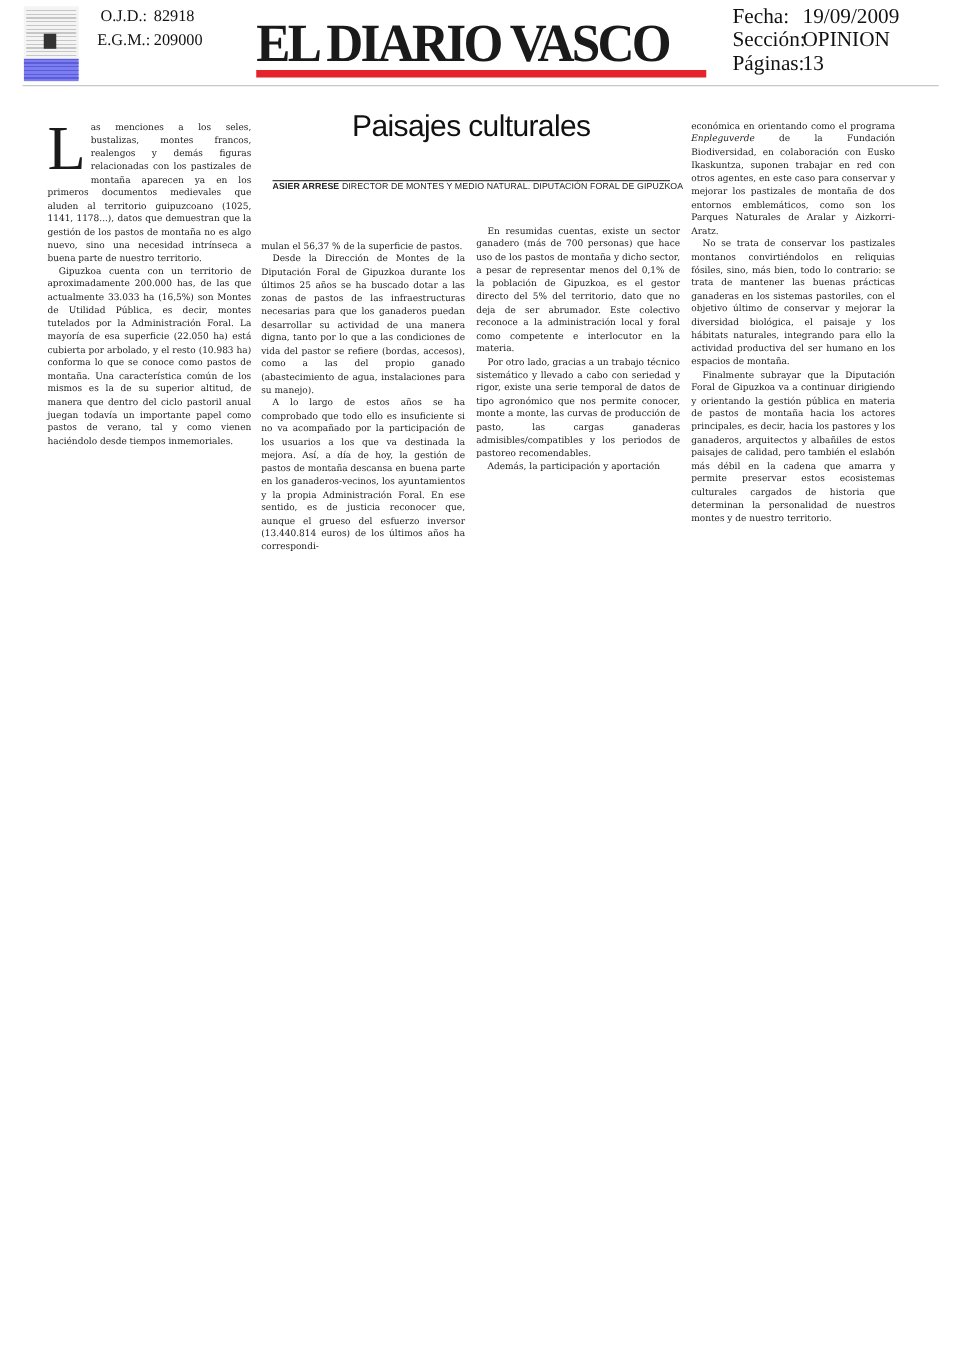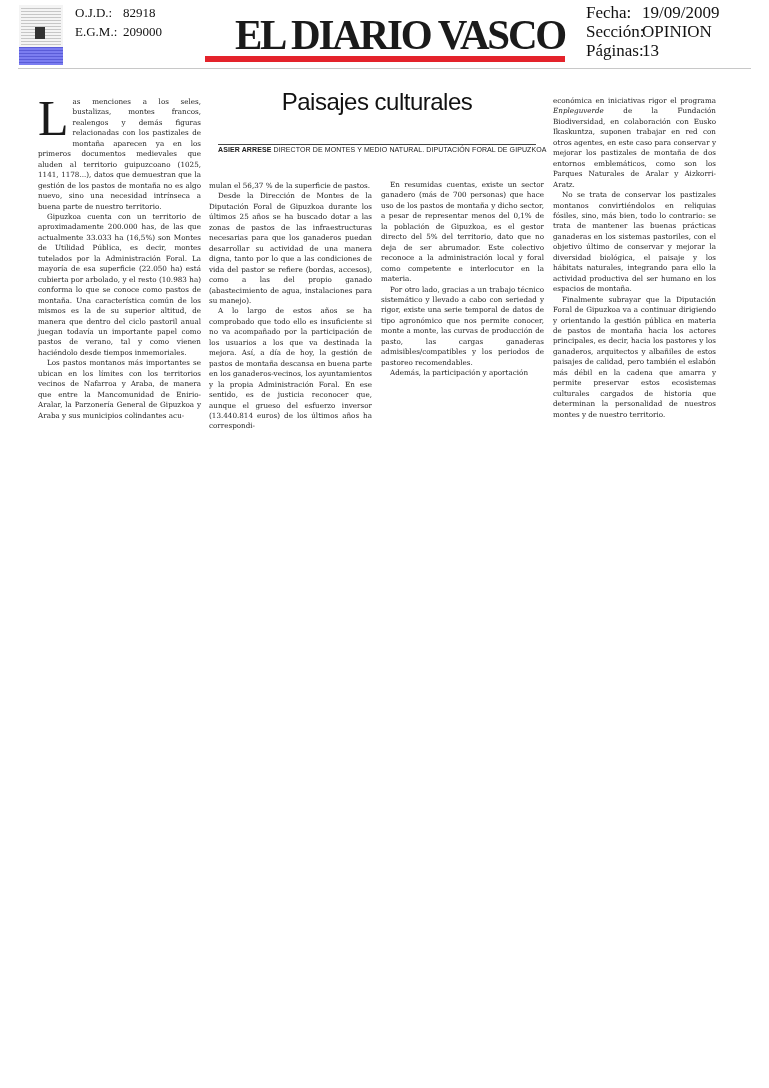--- a/index.html
+++ b/index.html
@@ -5,44 +5,44 @@
   html, body { margin: 0; padding: 0; background: #ffffff; }
   body { width: 769px; height: 1088px; position: relative; overflow: hidden; font-family: "Liberation Serif", serif; color: #111; }
 
   .thumb { position: absolute; left: 19px; top: 5px; width: 44px; height: 60px; background: #f4f4f4; overflow: hidden; }
   .thumb .lines { position: absolute; left: 2px; top: 3px; width: 40px; height: 38px;
     background: repeating-linear-gradient(to bottom, #bbb 0 1px, transparent 1px 3px); opacity: .8; }
   .thumb .photo { position: absolute; left: 16px; top: 22px; width: 10px; height: 12px; background: #333; }
   .thumb .blue { position: absolute; left: 0; top: 42px; width: 44px; height: 18px; background: #7b7df0;
     background-image: repeating-linear-gradient(to bottom, #5a5cd8 0 1px, transparent 1px 3px); }
 
-  .meta-left { position: absolute; left: 75px; top: 3px; font-size: 13px; line-height: 19px; }
+  .meta-left { position: absolute; left: 75px; top: 3px; font-size: 13px; line-height: 19px; text-align: center; }
   .meta-row { display: flex; }
   .meta-row .k { width: 48px; }
   .meta-row .v { margin-left: 0; }
 
-  .masthead { position: absolute; left: 205px; top: 14px; width: 360px; text-align: right; }
+  .masthead { position: absolute; left: 205px; top: 14px; width: 360px; text-align: left; }
   .masthead .title { font-family: "Liberation Serif", serif; font-weight: bold; font-size: 41px; letter-spacing: -2.2px; line-height: 40px; color: #1a1a1a; transform: scaleY(1.05); }
   .masthead .redbar { position: absolute; left: 0; top: 42px; width: 360px; height: 6px; background: #e4232b; }
 
   .meta-right { position: absolute; left: 586px; top: 3px; font-size: 17px; line-height: 19px; }
   .meta-right .k { width: 56px; }
 
   .rule { position: absolute; left: 18px; top: 68px; width: 733px; height: 1px; background: #c8c8c8; }
 
   .headline { position: absolute; left: 212px; top: 88px; width: 330px; text-align: center; font-family: Liberation Sans, sans-serif; font-size: 24px; letter-spacing: -0.5px; color: #111; }
   .byline-rule { position: absolute; left: 218px; top: 144px; width: 318px; height: 1px; background: #444; }
   .byline { position: absolute; left: 218px; top: 146px; width: 330px; font-family: "Liberation Sans", sans-serif; font-size: 7px; letter-spacing: 0.1px; color: #222; white-space: nowrap; }
   .byline b { font-weight: bold; }
 
   .col { position: absolute; font-family: "DejaVu Serif", serif; font-size: 7.2px; line-height: 10.45px; color: #1a1a1a; text-align: justify; }
   .col p { margin: 0; text-indent: 9px; }
   .col p.noindent { text-indent: 0; }
   .col1 { left: 38px; top: 97px; width: 163px; }
-  .col2 { left: 209px; top: 181px; width: 163px; }
+  .col2 { left: 209px; top: 192px; width: 163px; }
   .col3 { left: 381px; top: 180px; width: 163px; }
   .col4 { left: 553px; top: 96px; width: 163px; }
 
   .dropcap { float: left; font-family: "Liberation Serif", serif; font-size: 50px; line-height: 40px; margin: 1px 4px 0 0; height: 42px; }
   em { }
 </style>
 </head>
 <body>
 
 <div class="thumb">
@@ -87,32 +87,31 @@
 <div class="headline">Paisajes culturales</div>
 <div class="byline-rule"></div>
 <div class="byline">
   <b>ASIER ARRESE</b>
   <span>DIRECTOR DE MONTES Y MEDIO NATURAL. DIPUTACIÓN FORAL DE GIPUZKOA</span>
 </div>
 
 <div class="col col1">
   <p class="noindent"><span class="dropcap">L</span><span>as menciones a los seles, bustalizas, montes francos, realengos y demás figuras relacionadas con los pastizales de montaña aparecen ya en los primeros documentos medievales que aluden al territorio guipuzcoano (1025, 1141, 1178...), datos que demuestran que la gestión de los pastos de montaña no es algo nuevo, sino una necesidad intrínseca a buena parte de nuestro territorio.</span></p>
   <p>Gipuzkoa cuenta con un territorio de aproximadamente 200.000 has, de las que actualmente 33.033 ha (16,5%) son Montes de Utilidad Pública, es decir, montes tutelados por la Administración Foral. La mayoría de esa superficie (22.050 ha) está cubierta por arbolado, y el resto (10.983 ha) conforma lo que se conoce como pastos de montaña. Una característica común de los mismos es la de su superior altitud, de manera que dentro del ciclo pastoril anual juegan todavía un importante papel como pastos de verano, tal y como vienen haciéndolo desde tiempos inmemoriales.</p>
-  <p>Los pastos montanos más importantes se ubican en los límites con los territorios vecinos de Nafarroa y Araba, de manera que entre la Mancomunidad de Enirio-Aralar, la Parzonería General de Gipuzkoa y Araba y sus municipios colindantes acu-</p>
 </div>
 
 <div class="col col2">
   <p class="noindent">mulan el 56,37 % de la superficie de pastos.</p>
   <p>Desde la Dirección de Montes de la Diputación Foral de Gipuzkoa durante los últimos 25 años se ha buscado dotar a las zonas de pastos de las infraestructuras necesarias para que los ganaderos puedan desarrollar su actividad de una manera digna, tanto por lo que a las condiciones de vida del pastor se refiere (bordas, accesos), como a las del propio ganado (abastecimiento de agua, instalaciones para su manejo).</p>
   <p>A lo largo de estos años se ha comprobado que todo ello es insuficiente si no va acompañado por la participación de los usuarios a los que va destinada la mejora. Así, a día de hoy, la gestión de pastos de montaña descansa en buena parte en los ganaderos-vecinos, los ayuntamientos y la propia Administración Foral. En ese sentido, es de justicia reconocer que, aunque el grueso del esfuerzo inversor (13.440.814 euros) de los últimos años ha correspondi-</p>
 </div>
 
 <div class="col col3">
   <p>En resumidas cuentas, existe un sector ganadero (más de 700 personas) que hace uso de los pastos de montaña y dicho sector, a pesar de representar menos del 0,1% de la población de Gipuzkoa, es el gestor directo del 5% del territorio, dato que no deja de ser abrumador. Este colectivo reconoce a la administración local y foral como competente e interlocutor en la materia.</p>
   <p>Por otro lado, gracias a un trabajo técnico sistemático y llevado a cabo con seriedad y rigor, existe una serie temporal de datos de tipo agronómico que nos permite conocer, monte a monte, las curvas de producción de pasto, las cargas ganaderas admisibles/compatibles y los periodos de pastoreo recomendables.</p>
   <p>Además, la participación y aportación</p>
 </div>
 
 <div class="col col4">
-  <p class="noindent"><span>económica en iniciativas rigor el programa </span><em>Enpleguverde</em><span> de la Fundación Biodiversidad, en colaboración con Eusko Ikaskuntza, suponen trabajar en red con otros agentes, en este caso para conservar y mejorar los pastizales de montaña de dos entornos emblemáticos, como son los Parques Naturales de Aralar y Aizkorri-Aratz.</span></p>
+  <p class="noindent"><span>económica en orientando como el programa </span><em>Enpleguverde</em><span> de la Fundación Biodiversidad, en colaboración con Eusko Ikaskuntza, suponen trabajar en red con otros agentes, en este caso para conservar y mejorar los pastizales de montaña de dos entornos emblemáticos, como son los Parques Naturales de Aralar y Aizkorri-Aratz.</span></p>
   <p>No se trata de conservar los pastizales montanos convirtiéndolos en reliquias fósiles, sino, más bien, todo lo contrario: se trata de mantener las buenas prácticas ganaderas en los sistemas pastoriles, con el objetivo último de conservar y mejorar la diversidad biológica, el paisaje y los hábitats naturales, integrando para ello la actividad productiva del ser humano en los espacios de montaña.</p>
   <p>Finalmente subrayar que la Diputación Foral de Gipuzkoa va a continuar dirigiendo y orientando la gestión pública en materia de pastos de montaña hacia los actores principales, es decir, hacia los pastores y los ganaderos, arquitectos y albañiles de estos paisajes de calidad, pero también el eslabón más débil en la cadena que amarra y permite preservar estos ecosistemas culturales cargados de historia que determinan la personalidad de nuestros montes y de nuestro territorio.</p>
 </div>
 
 </body></html>

